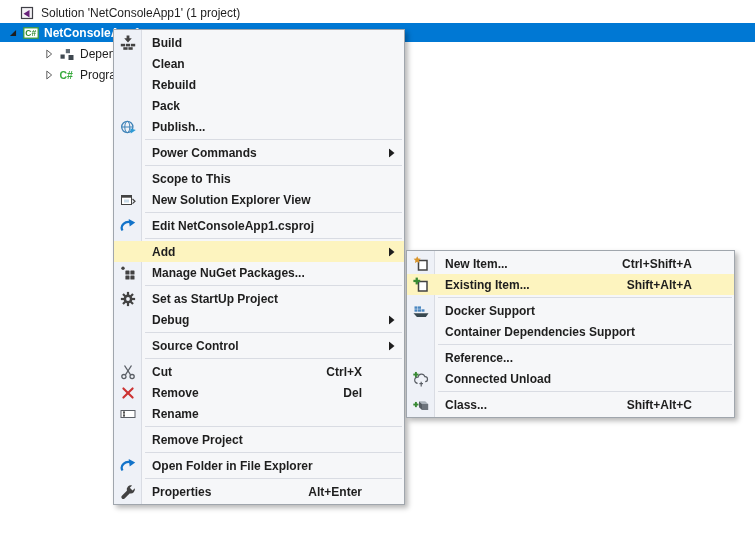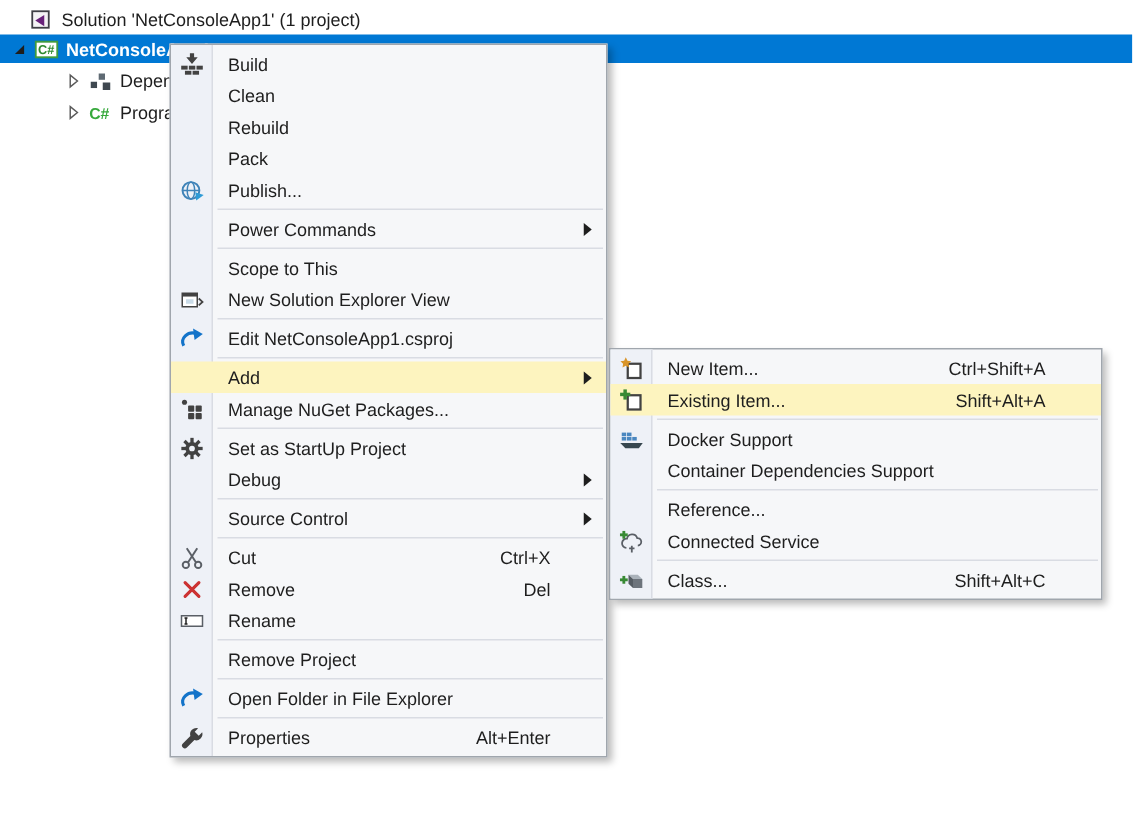--- a/index.html
+++ b/index.html
@@ -22,29 +22,29 @@
   .icon svg, .exp svg, .ticon svg, .gicon svg, .arrow svg { display:block; width:100%; height:100%; }
   
   .menu {
     position:absolute;
     background: var(--menubg, #F6F7F9);
     border: 1px solid var(--menuborder, #A0A6AD);
     box-shadow: 3px 3px 5px rgba(0,0,0,0.28);
   }
   .menu .gutter { position:absolute; left:0; top:0; bottom:0; width:28px; background:var(--gutterbg, #EEF1F7); border-right:1px solid var(--sepcol, #D9DCE3); }
   .menu .items { position:relative; padding:2px 0; }
-  .mi { position:relative; height:21px; display:flex; align-items:center; padding:0 13px 0 38px; white-space:nowrap; cursor:default; }
+  .mi { position:relative; height:21px; display:flex; align-items:center; padding:0 18px 0 38px; white-space:nowrap; cursor:default;font-weight:bold; }
   .mi.hl { background: var(--hl, #FDF4BF); }
   .mi .gicon { position:absolute; left:6px; top:2.5px; width:16px; height:16px; }
   .mi .lbl { line-height:16px; }
   .mi .sc { margin-left:auto; padding-right:24px; }
   .mi .arrow { position:absolute; right:9px; top:50%; transform:translateY(-50%); width:6px; height:9px; }
   .msep { height:1px; background:var(--sepcol, #D9DCE3); margin:2px 2px 2px 31px; }
   #context-menu { left:113px; top:29px; width:292px; z-index:5; }
-  #add-submenu  { left:406px; top:232px; width:329px; z-index:6; }
+  #add-submenu  { left:406px; top:250px; width:329px; z-index:6; }
 </style>
 </head>
 <body>
 
 <div id="stage">
 
   <div id="solution-row" class="tree-row-top">
     <span class="ticon icon" id="solution-icon">
         <svg viewBox="0 0 16 16">
           <rect x="2.5" y="2.5" width="11" height="11" fill="#f4f2f5" stroke="#3f3f46" stroke-width="1.2"></rect>
@@ -346,21 +346,21 @@
               <g stroke="#5a5f66" stroke-width="1.2">
                 <line x1="8.2" y1="10.8" x2="8.2" y2="15.4"></line>
                 <line x1="6.4" y1="12.6" x2="10" y2="12.6"></line>
               </g>
               <g fill="#388a34">
                 <rect x="0.3" y="2.6" width="5.2" height="1.9"></rect>
                 <rect x="1.95" y="0.95" width="1.9" height="5.2"></rect>
               </g>
             </svg>
           </span>
-          <span class="lbl">Connected Service</span>
+          <span class="lbl">Connected Unload</span>
         </div>
         <div class="msep"></div>
         <div class="mi">
           <span class="gicon icon">
             <svg viewBox="0 0 16 16">
               <polygon points="6,4.2 12.2,4.2 15.2,7 9,7" fill="#aab2ba"></polygon>
               <polygon points="9,7 15.2,7 15.2,13 9,13" fill="#6d747c"></polygon>
               <polygon points="6,4.2 9,7 9,13 6,10.2" fill="#555c63"></polygon>
               <g fill="#388a34">
                 <rect x="0.3" y="6.6" width="5.2" height="1.9"></rect>

